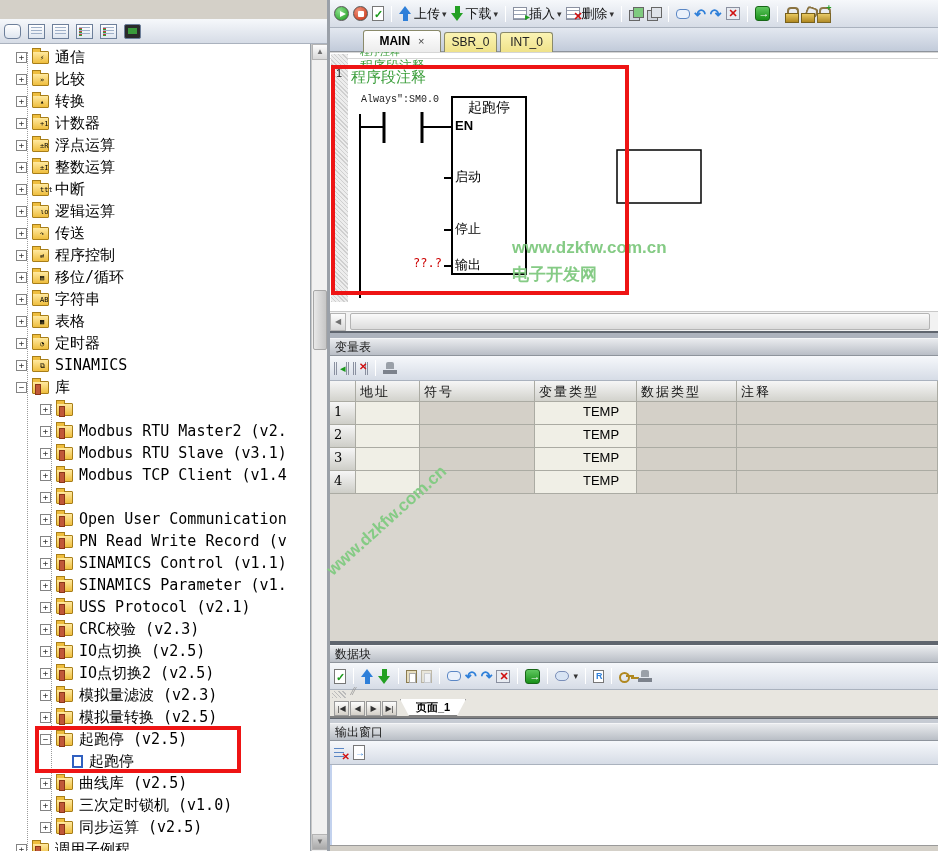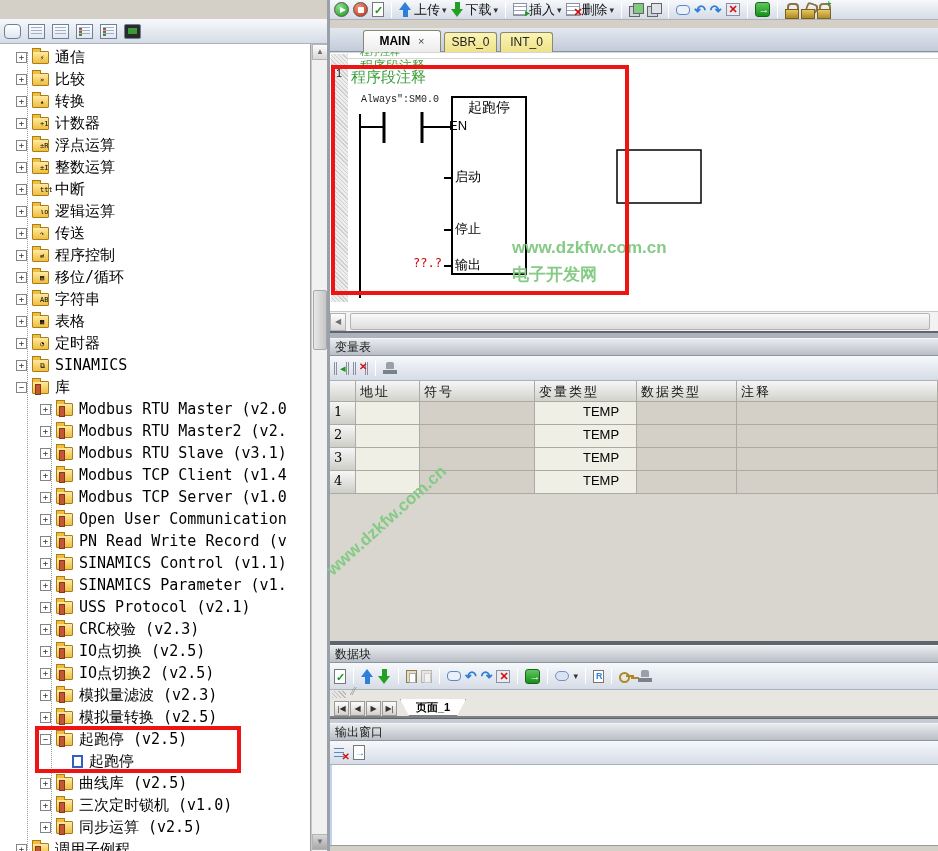--- a/index.html
+++ b/index.html
@@ -104,21 +104,21 @@
   .fold.lib::after { content:""; position:absolute; left:2px; top:2px; width:4px; height:9px;
                      background:#C05838; border:1px solid #8a3518; }
   .blocki { width:11px; height:13px; border:2px solid #3060C0; background:#fff; margin-right:6px; flex:none; }
   #tree-scroll { position:absolute; left:311px; top:44px; width:16px; height:807px; background:#F1F1F1; border-left:1px solid #c8c8c8;}
   .sbtn { position:absolute; left:0; width:16px; height:16px; background:linear-gradient(#fdfdfd,#d8d8d8);
           border:1px solid #b4b4b4; color:#707070; font-size:8px; text-align:center; line-height:14px;}
   .sthumb { position:absolute; left:1px; width:14px; background:linear-gradient(90deg,#e8e8e8,#c6c6c6); border:1px solid #a8a8a8; border-radius:2px;}
   #splitter-v { position:absolute; left:327px; top:0; width:3px; height:851px; background:#9AA0A8; }
 
   
-  #main-toolbar { left:330px; top:0; width:608px; height:20px; }
+  #main-toolbar { left:330px; top:0; width:608px; height:28px; }
   #tab-strip { position:absolute; left:330px; top:28px; width:608px; height:24px;
                background:linear-gradient(#E3E8F0,#C2CBDA); border-bottom:1px solid #8E949C; }
   .tab { position:absolute; border:1px solid #8a8a6a; border-bottom:none; border-radius:3px 3px 0 0;
          font-size:12px; text-align:center; }
   .tab.active { background:linear-gradient(#FFFFFF,#ECECEC); font-weight:bold; color:#000; z-index:2;}
   .tab.idle { background:linear-gradient(#FBF4B4,#EFE28A); color:#222; }
   .tabx { font-weight:normal; color:#444; margin-left:8px; font-size:11px;}
   #tabnav { position:absolute; left:333px; top:33px; color:#5a6170; font-size:10px; }
 
   
@@ -298,41 +298,39 @@
           <span>SINAMICS</span>
         </div>
         <div class="trow" style="top: 332px; padding-left: 16px;">
           <span class="exp">−</span>
           <span class="fold lib"></span>
           <span>库</span>
         </div>
         <div class="trow" style="top: 354px; padding-left: 40px;">
           <span class="exp">+</span>
           <span class="fold lib"></span>
-          <span>Modbus RTU Master (v2.0</span>
         </div>
         <div class="trow" style="top: 376px; padding-left: 40px;">
           <span class="exp">+</span>
           <span class="fold lib"></span>
           <span>Modbus RTU Master2 (v2.</span>
         </div>
         <div class="trow" style="top: 398px; padding-left: 40px;">
           <span class="exp">+</span>
           <span class="fold lib"></span>
           <span>Modbus RTU Slave (v3.1)</span>
         </div>
         <div class="trow" style="top: 420px; padding-left: 40px;">
           <span class="exp">+</span>
           <span class="fold lib"></span>
           <span>Modbus TCP Client (v1.4</span>
         </div>
         <div class="trow" style="top: 442px; padding-left: 40px;">
           <span class="exp">+</span>
           <span class="fold lib"></span>
-          <span>Modbus TCP Server (v1.0</span>
         </div>
         <div class="trow" style="top: 464px; padding-left: 40px;">
           <span class="exp">+</span>
           <span class="fold lib"></span>
           <span>Open User Communication</span>
         </div>
         <div class="trow" style="top: 486px; padding-left: 40px;">
           <span class="exp">+</span>
           <span class="fold lib"></span>
           <span>PN Read Write Record (v</span>
@@ -490,21 +488,21 @@
       <line x1="92" y1="60" x2="92" y2="91" stroke="#000" stroke-width="3"></line>
       <rect x="122" y="45" width="74" height="177" fill="none" stroke="#000" stroke-width="2"></rect>
       <line x1="114" y1="126" x2="122" y2="126" stroke="#000" stroke-width="2"></line>
       <line x1="114" y1="178" x2="122" y2="178" stroke="#000" stroke-width="2"></line>
       <line x1="114" y1="214" x2="122" y2="214" stroke="#000" stroke-width="2"></line>
       <rect x="287" y="98" width="84" height="53" fill="none" stroke="#000" stroke-width="1.5"></rect>
     </svg>
 
     <div class="padlabel" id="contact-label" style="left:31px; top:42px;">Always″:SM0.0</div>
     <div class="padlabel" style="left:122px; top:47px; width:74px; text-align:center; font-size:14px;">起跑停</div>
-    <div class="padlabel" style="left:119px; top:66px;">EN</div>
+    <div class="padlabel" style="left:125px; top:66px;font-weight:bold;">EN</div>
     <div class="padlabel" style="left:125px; top:116px;">启动</div>
     <div class="padlabel" style="left:125px; top:168px;">停止</div>
     <div class="padlabel" style="left:125px; top:204px;">输出</div>
     <div class="padlabel" id="unassigned" style="left:82px; top:204px; width:30px; text-align:right;">??.?</div>
 
     <div class="wmark" style="left:182px; top:186px;">www.dzkfw.com.cn</div>
     <div class="wmark" style="left:182px; top:211px;">电子开发网</div>
     <div class="annot" style="left:1px; top:13px; width:298px; height:230px;"></div>
   </div>
 

